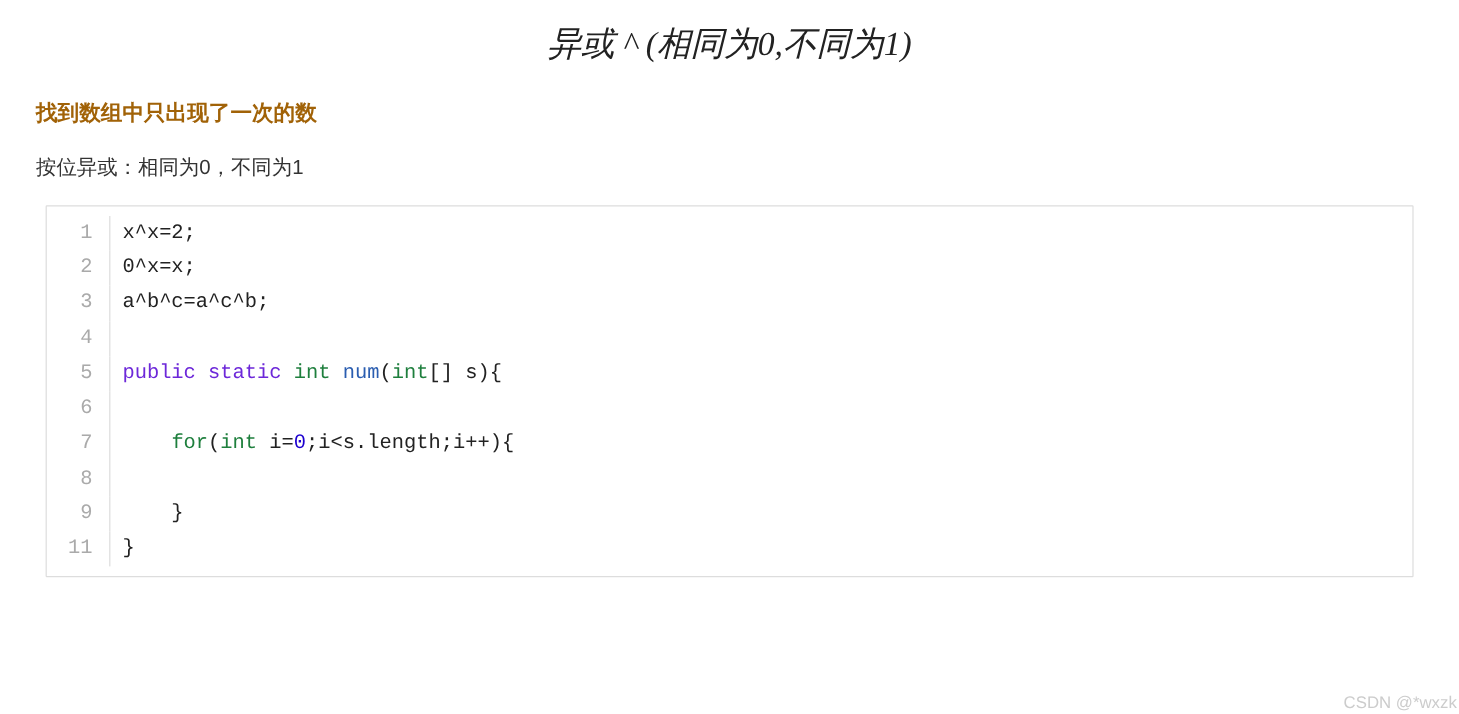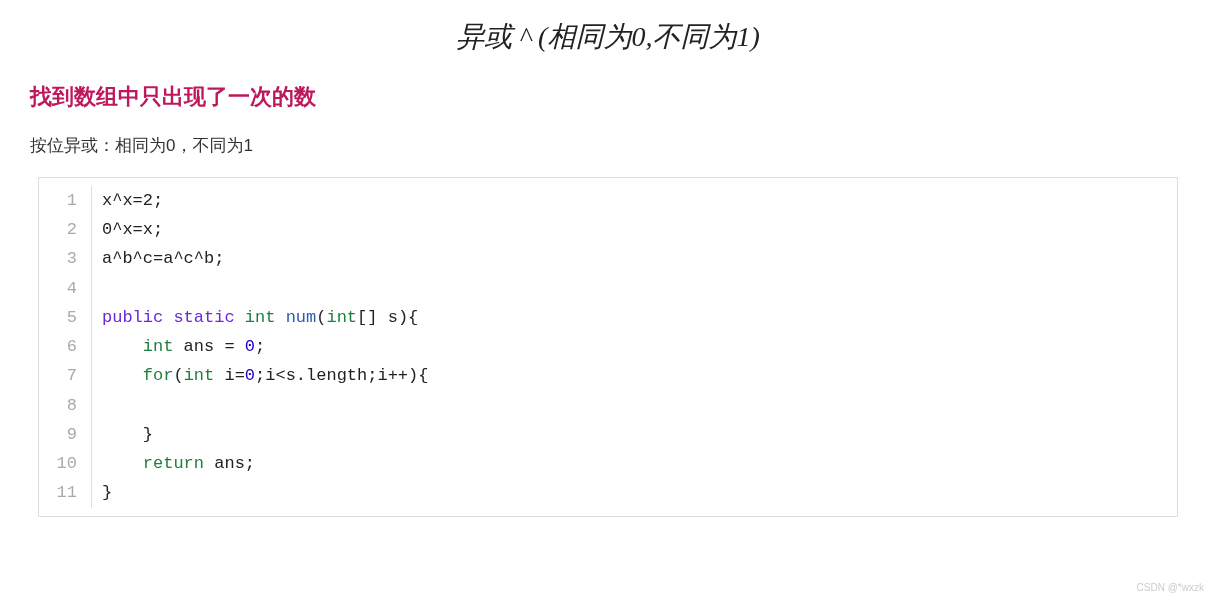--- a/index.html
+++ b/index.html
@@ -13,24 +13,24 @@
   .main-title {
     text-align: center;
     font-size: 28px;
     font-weight: 400;
     font-style: italic;
     font-family: Georgia, "Times New Roman", serif;
     margin: 8px 0 26px 0;
     color: #222;
   }
   .sub-title {
-    font-size: 22px;
+    font-size: 18px;
     font-weight: 700;
     margin: 0 0 22px 0;
-    color: #be185d;
+    color: #a16207;
   }
   .desc {
     font-size: 17px;
     margin: 16px 0 20px 0;
     color: #333;
     font-weight: 400;
   }
   .code-block {
     border: 1px solid #ddd;
     border-radius: 1px;
@@ -60,41 +60,40 @@
     width: 0;
   }
   .code-content { white-space: pre; }
   .tok-kw1 { color: #6d28d9; }      
   .tok-kw2 { color: #1e7f3d; }      
   .tok-fn  { color: #2a5db0; }      
   .tok-num { color: #1c00cf; }      
   .tok-txt { color: #222; }
   .watermark {
     position: fixed;
-    right: 12px;
+    right: 2px;
     bottom: 2px;
-    font-size: 10px;
+    font-size: 14px;
     color: #ccc;
     font-family: sans-serif;
   }
 </style>
 </head>
 <body>
 
 <h1 class="main-title">异或 ^ (相同为0,不同为1)</h1>
 <h2 class="sub-title">找到数组中只出现了一次的数</h2>
 <p class="desc">按位异或：相同为0，不同为1</p>
 
 <div class="code-block" id="code-block">
     <div class="code-line"><span class="line-num">1</span><span class="gutter-border"></span><span class="code-content"><span class="tok-txt">x^x=2;</span></span></div>
     <div class="code-line"><span class="line-num">2</span><span class="gutter-border"></span><span class="code-content"><span class="tok-txt">0^x=x;</span></span></div>
     <div class="code-line"><span class="line-num">3</span><span class="gutter-border"></span><span class="code-content"><span class="tok-txt">a^b^c=a^c^b;</span></span></div>
     <div class="code-line"><span class="line-num">4</span><span class="gutter-border"></span><span class="code-content"><span class="tok-txt"></span></span></div>
     <div class="code-line"><span class="line-num">5</span><span class="gutter-border"></span><span class="code-content"><span class="tok-kw1">public</span><span class="tok-txt"> </span><span class="tok-kw1">static</span><span class="tok-txt"> </span><span class="tok-kw2">int</span><span class="tok-txt"> </span><span class="tok-fn">num</span><span class="tok-txt">(</span><span class="tok-kw2">int</span><span class="tok-txt">[] s){</span></span></div>
-    <div class="code-line"><span class="line-num">6</span><span class="gutter-border"></span><span class="code-content"><span class="tok-txt">    </span><span class="tok-kw2">int</span><span class="tok-txt"> ans = </span><span class="tok-num">0</span><span class="tok-txt">;</span></span></div>
+    <div class="code-line"><span class="line-num">6</span><span class="gutter-border"></span></div>
     <div class="code-line"><span class="line-num">7</span><span class="gutter-border"></span><span class="code-content"><span class="tok-txt">    </span><span class="tok-kw2">for</span><span class="tok-txt">(</span><span class="tok-kw2">int</span><span class="tok-txt"> i=</span><span class="tok-num">0</span><span class="tok-txt">;i&lt;s.length;i++){</span></span></div>
     <div class="code-line"><span class="line-num">8</span><span class="gutter-border"></span></div>
     <div class="code-line"><span class="line-num">9</span><span class="gutter-border"></span><span class="code-content"><span class="tok-txt">    }</span></span></div>
-    <div class="code-line"><span class="line-num">10</span><span class="gutter-border"></span><span class="code-content"><span class="tok-txt">    </span><span class="tok-kw2">return</span><span class="tok-txt"> ans;</span></span></div>
     <div class="code-line"><span class="line-num">11</span><span class="gutter-border"></span><span class="code-content"><span class="tok-txt">}</span></span></div>
   </div>
 
 <div class="watermark">CSDN @*wxzk</div>
 
 </body></html>

